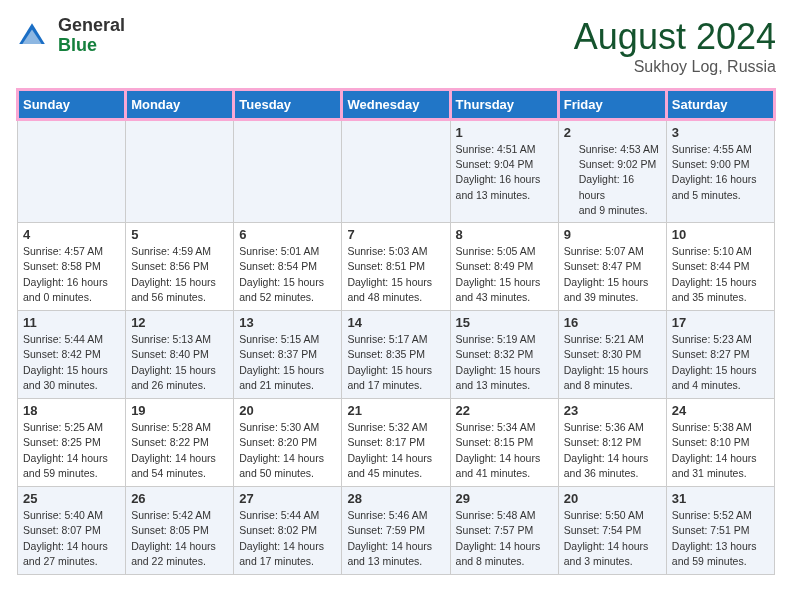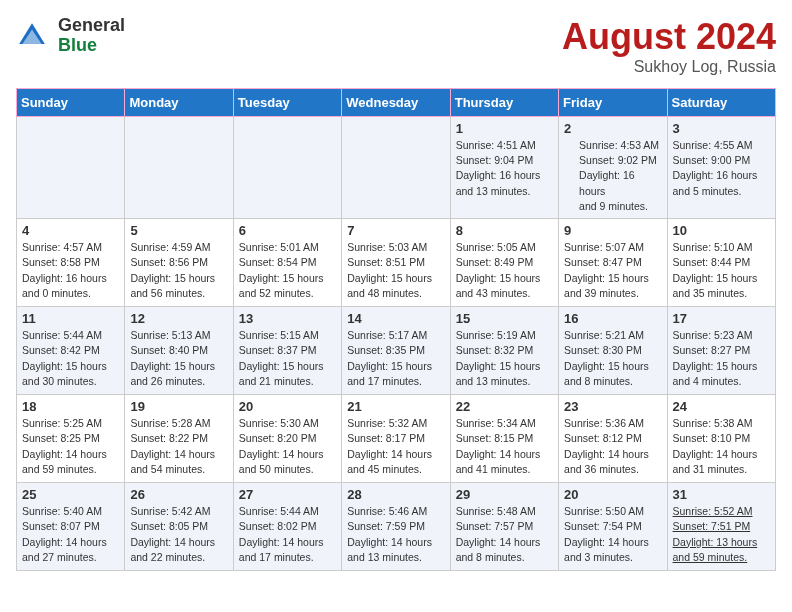--- a/index.html
+++ b/index.html
@@ -30,40 +30,40 @@
     .logo-blue { color: #15803d; }
     .logo-icon {
       width: 32px;
       height: 32px;
     }
     .title-area {
       text-align: right;
     }
     .month-year {
       font-size: 36px;
-      font-weight: 700;
-      color: #b91c1c;
+      font-weight: 400;
+      color: #14532d;
     }
     .location {
       font-size: 16px;
       color: #555;
     }
     table {
       width: 100%;
       border-collapse: collapse;
       table-layout: fixed;
     }
     thead th {
       background-color: #2176c7;
       color: #fff;
       font-size: 13px;
       font-weight: bold;
       padding: 6px 4px;
       text-align: left;
-      border: 1px solid #f9a8d4;
+      border: 3px solid #f9a8d4;
     }
     tbody td {
       border: 1px solid #ccc;
       vertical-align: top;
       padding: 4px 5px;
       font-size: 10.5px;
       color: #333;
       height: 88px;
     }
     tbody tr:nth-child(odd) td {
@@ -338,20 +338,20 @@
         </td>
         <td>
           <span class="day-number">20</span>
           <div class="cell-content" style="white-space: pre-line;">Sunrise: 5:50 AM
 Sunset: 7:54 PM
 Daylight: 14 hours
 and 3 minutes.</div>
         </td>
         <td>
           <span class="day-number">31</span>
-          <div class="cell-content" style="white-space: pre-line; text-decoration: underline;">Sunrise: 5:52 AM
+          <div class="cell-content" style="white-space: pre-line;">Sunrise: 5:52 AM
 Sunset: 7:51 PM
 Daylight: 13 hours
 and 59 minutes.</div>
         </td>
       </tr>
     </tbody>
 </table>
 
 </body></html>

